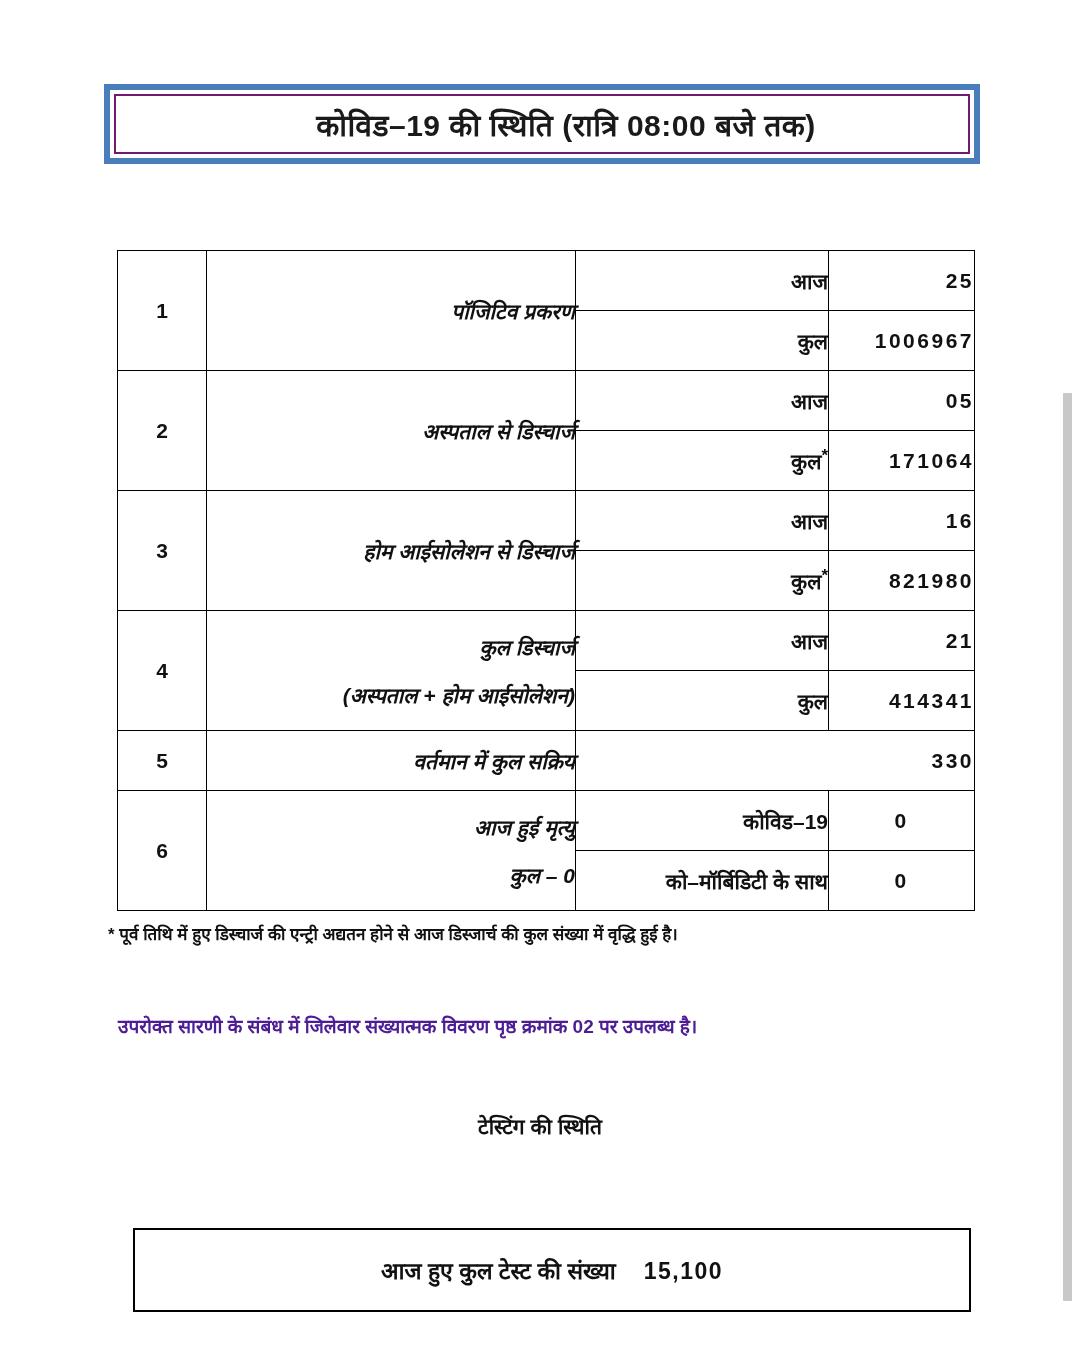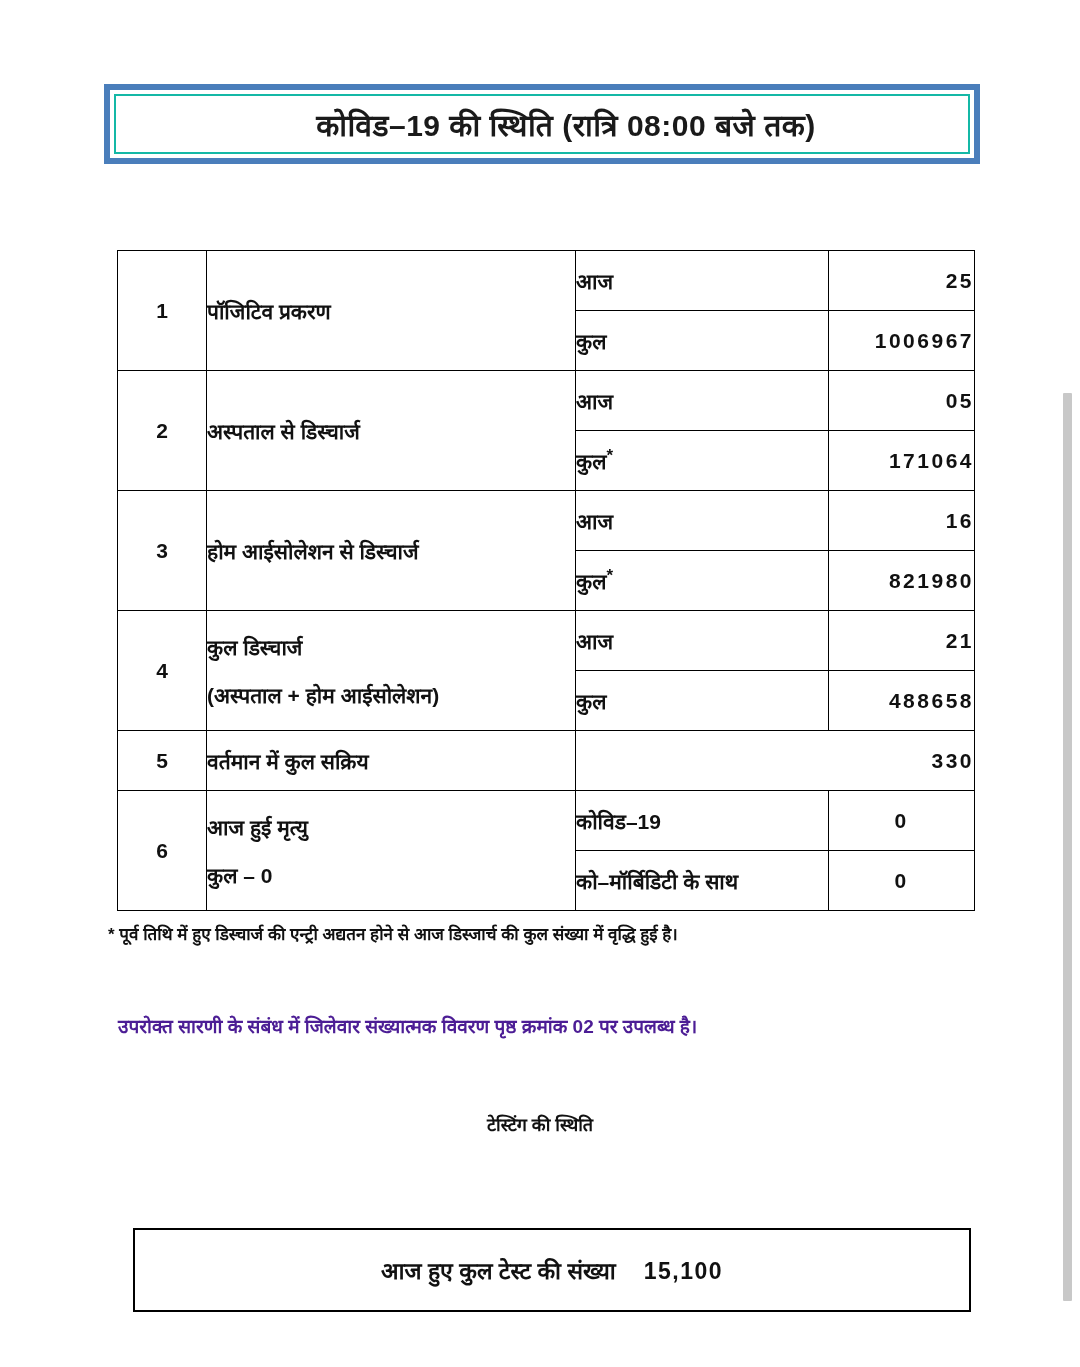--- a/index.html
+++ b/index.html
@@ -27,21 +27,21 @@
     border: 6px solid #4a7ebb;
     background: #ffffff;
   }
   .title-inner {
     position: absolute;
     left: 4px;
     top: 4px;
     right: 4px;
     bottom: 4px;
     box-sizing: border-box;
-    border: 2px solid #14b8a6;
+    border: 2px solid #701a75;
     display: flex;
     align-items: center;
     justify-content: center;
     padding-left: 48px;
   }
   .title-text {
     font-size: 30px;
     font-weight: 600;
     letter-spacing: 0.5px;
     color: #1a1a1a;
@@ -60,22 +60,22 @@
   .status-table td {
     border: 1px solid #000000;
     padding: 0;
     vertical-align: middle;
     font-size: 21px;
     font-weight: 600;
     color: #111111;
     height: 59px;
   }
   .col-sn      { width: 88px;  text-align: center; font-size: 20px; }
-  .col-item    { width: 368px; text-align: left; padding: 0 6px; }
-  .col-label   { width: 252px; text-align: left; padding: 0 6px; }
+  .col-item    { width: 368px; text-align: right; padding: 0 6px; font-style: italic; }
+  .col-label   { width: 252px; text-align: right; padding: 0 6px; }
   .col-value   { width: 145px; text-align: right;  padding: 0 16px 0 6px;
                  letter-spacing: 2.5px; margin-left: 17px; }
   .col-value-c { text-align: center; padding: 0 6px; letter-spacing: 2.5px; }
   .col-wide    { text-align: right; letter-spacing: 2.5px; }
 
   .item-line2 { display: block; margin-top: 20px; }
   .sup-star { font-size: 17px; vertical-align: super; font-weight: 600; }
 
   
   .footnote {
@@ -101,21 +101,21 @@
     white-space: nowrap;
   }
 
   
   .testing-heading {
     position: absolute;
     left: 0;
     top: 1112px;
     width: 1080px;
     text-align: center;
-    font-size: 18px;
+    font-size: 21px;
     font-weight: 600;
     color: #111111;
   }
 
   
   .testing-box {
     position: absolute;
     left: 133px;
     top: 1228px;
     width: 838px;
@@ -227,21 +227,21 @@
       </td>
       <td class="col-label">
         <span>आज</span><span class="sup-star"></span>
       </td>
       <td class="col-value">21</td>
     </tr>
     <tr>
       <td class="col-label">
         <span>कुल</span><span class="sup-star"></span>
       </td>
-      <td class="col-value">488658</td>
+      <td class="col-value">414341</td>
     </tr>
 
     <tr>
       <td class="col-sn">5</td>
       <td class="col-item">
         <span>वर्तमान में कुल सक्रिय</span>
       </td>
       <td class="col-wide" colspan="2">330</td>
     </tr>
 

